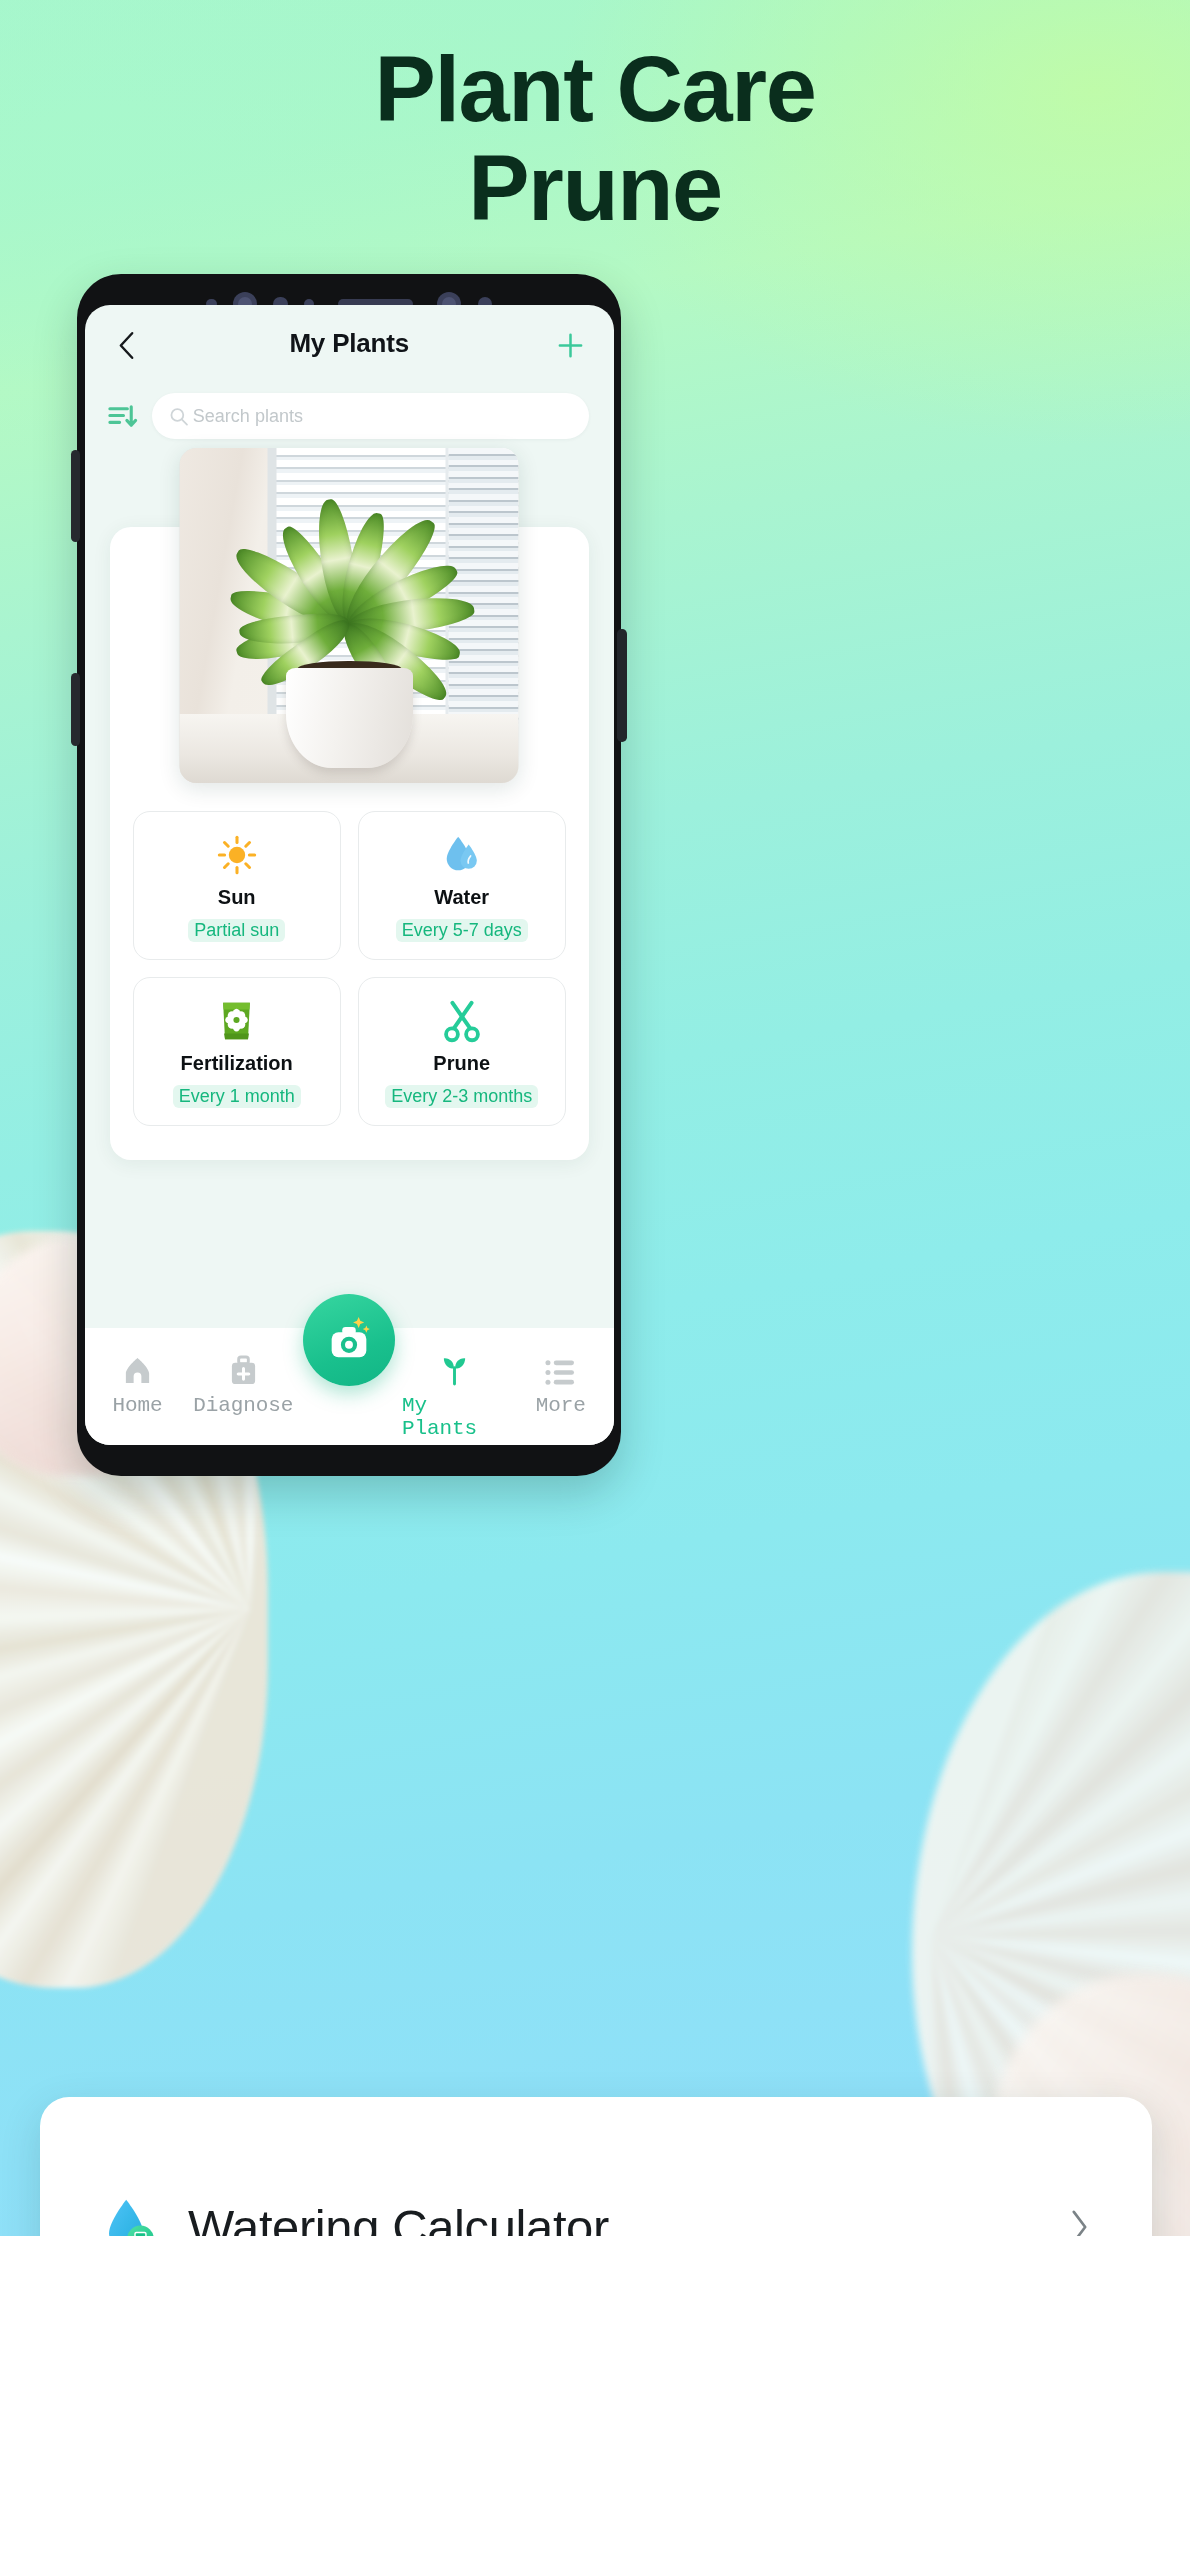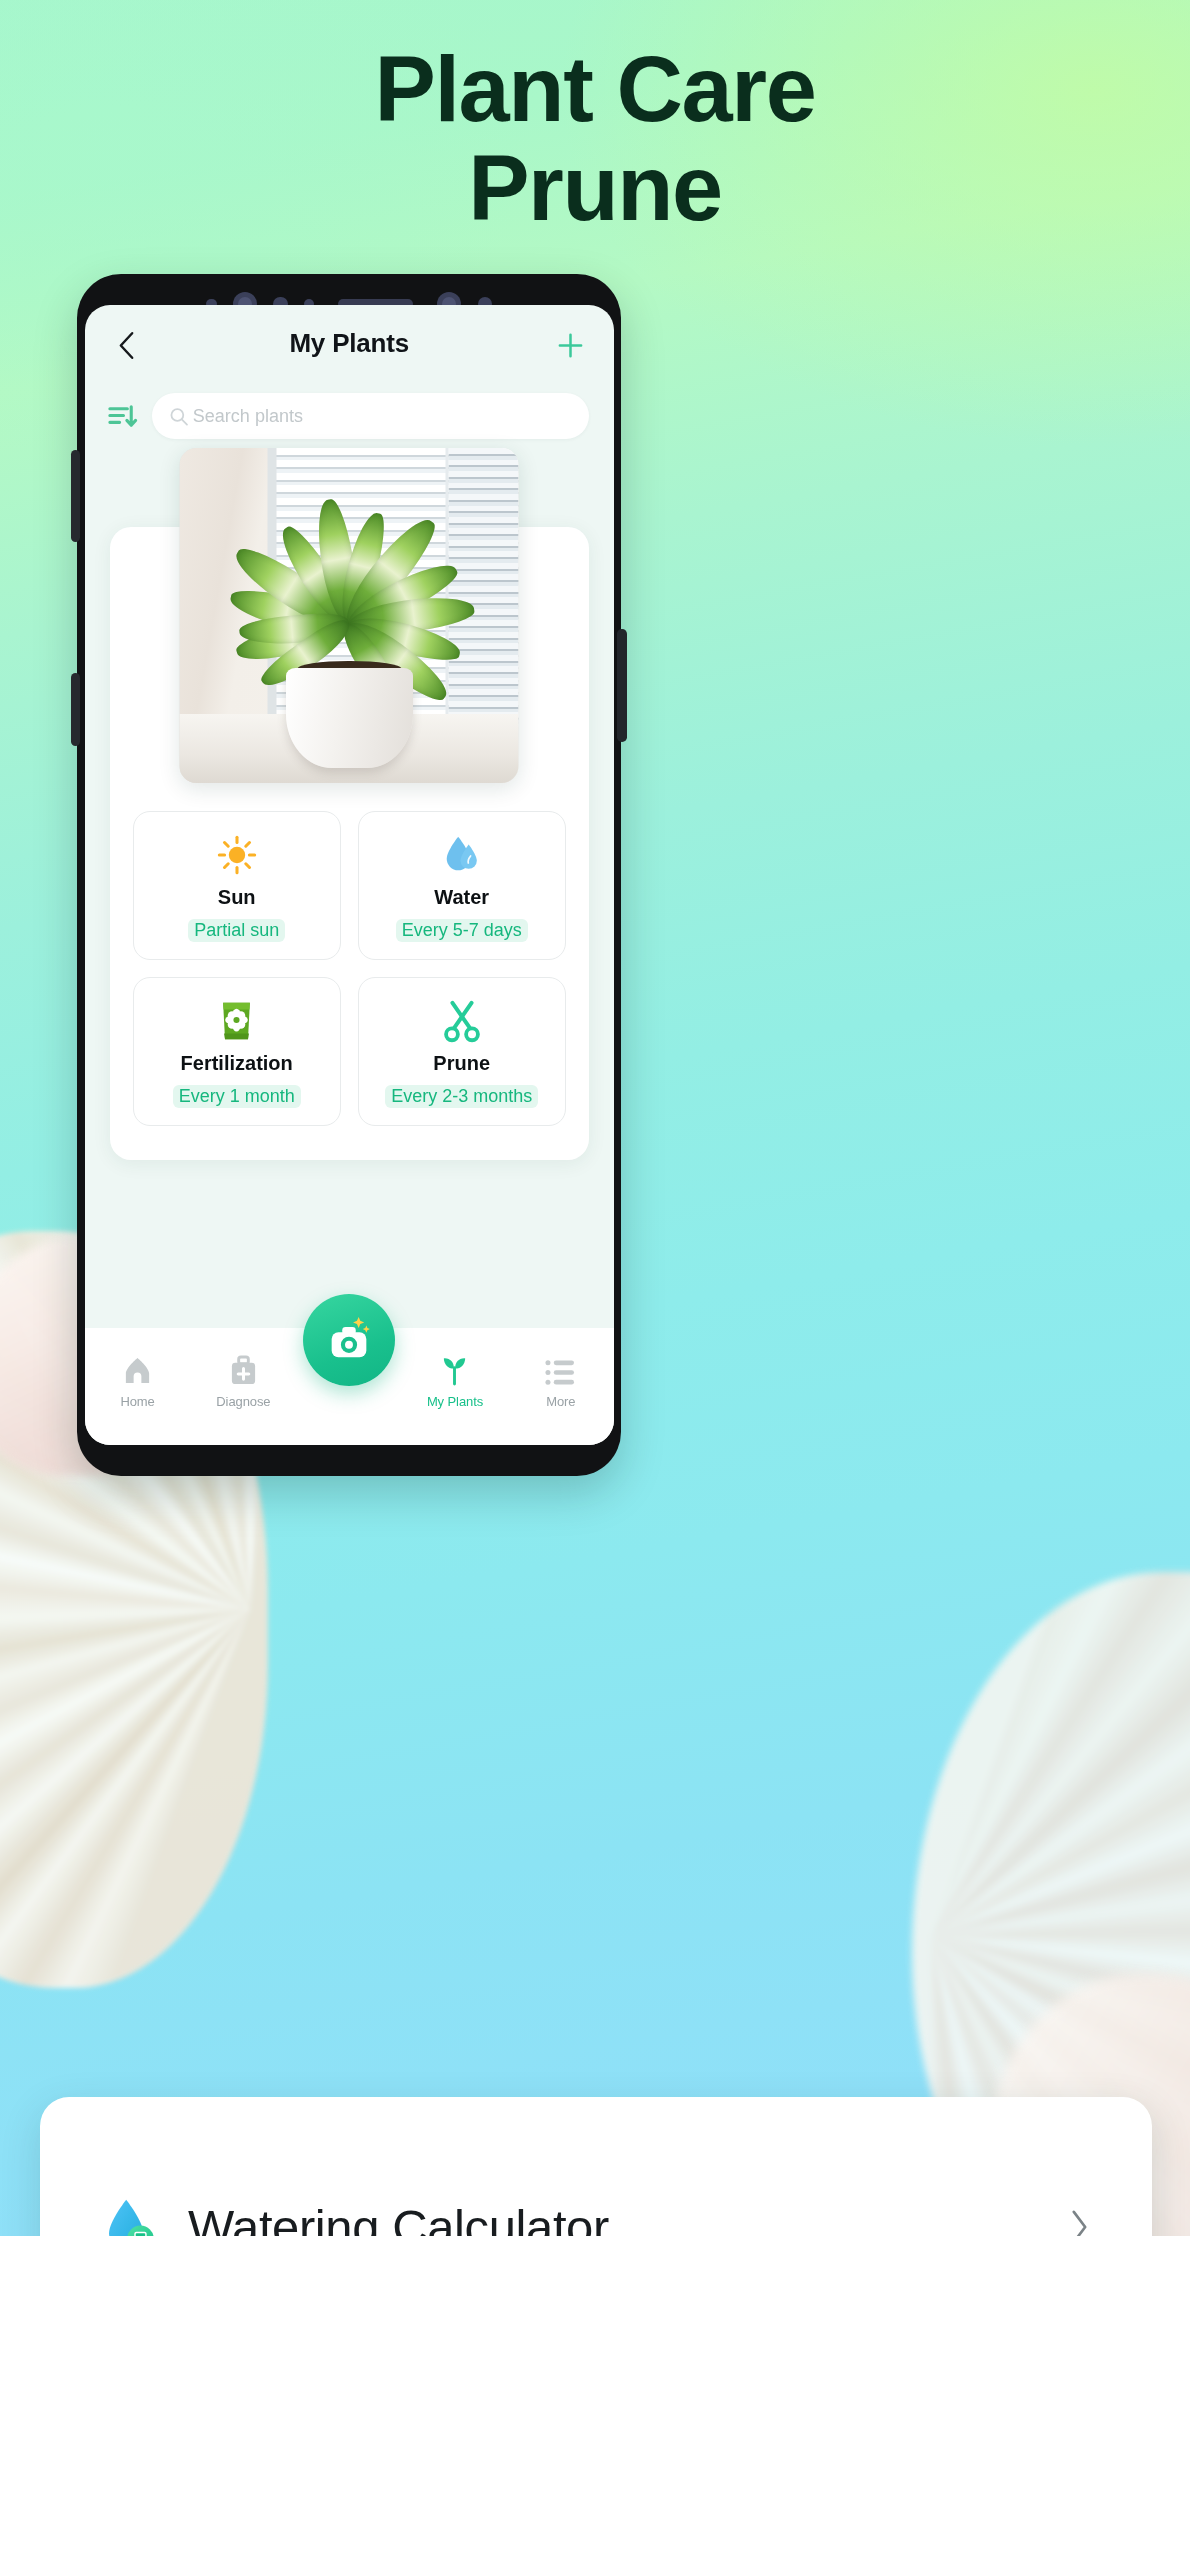--- a/index.html
+++ b/index.html
@@ -310,21 +310,21 @@
     background: #ffffff;
     display: flex; align-items: flex-start;
     padding-top: 23px;
   }
   .nav-item {
     flex: 1;
     display: flex; flex-direction: column; align-items: center; gap: 7.7px;
     cursor: pointer;
   }
   .nav-icon { height: 35px; display:flex; align-items:flex-end; justify-content:center; }
-  .nav-label { font-size: 13px; color: #9aa2a6; letter-spacing: -0.1px; }
+  .nav-label { font-size: 21px; color: #9aa2a6; letter-spacing: -0.1px; font-family: Liberation Mono, monospace; }
   .nav-item.active .nav-label { color: #18c08a; }
   #nav-scan-slot { flex: 1; }
   #scan-fab {
     position: absolute;
     left: 50%; transform: translateX(-50%);
     bottom: 59px;
     width: 92px; height: 92px;
     border-radius: 50%;
     background: linear-gradient(160deg,#37d6a0 0%, #19c08d 62%, #12b585 100%);
     box-shadow: 0 7.7px 19px rgba(20,180,130,.34);

